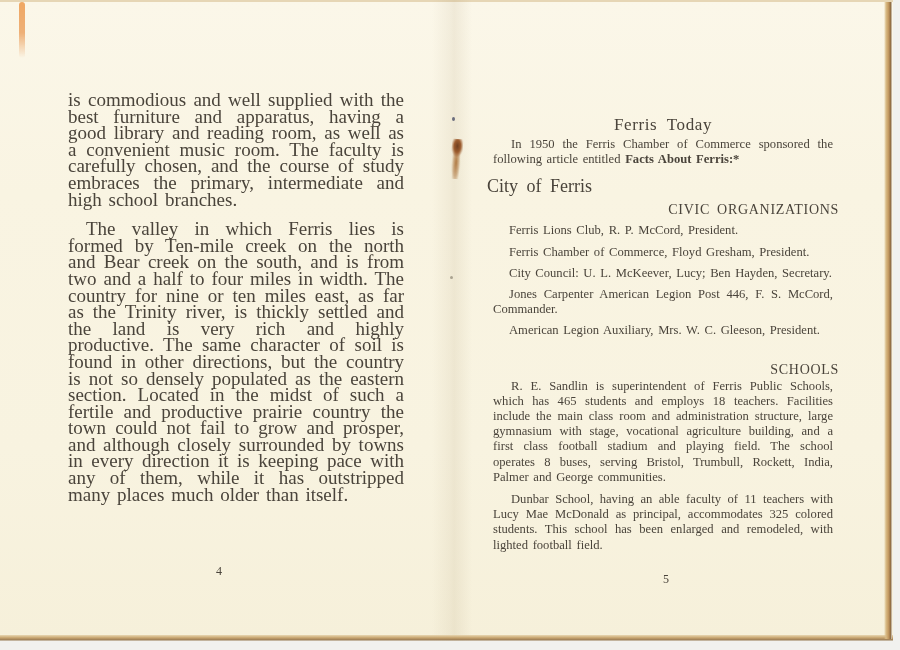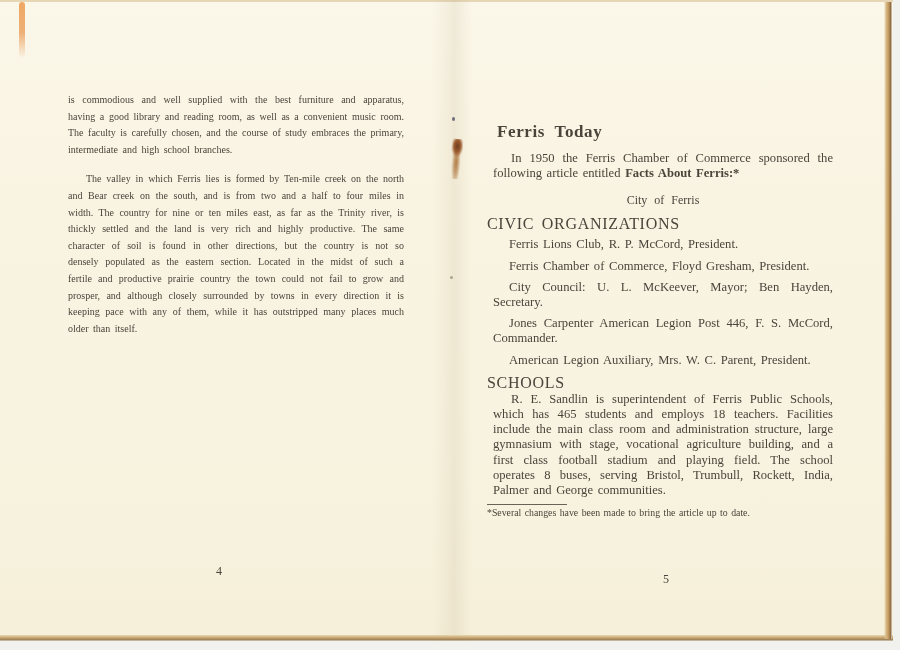--- a/index.html
+++ b/index.html
@@ -68,68 +68,67 @@
     position: absolute; left: 450px; top: 276px;
     width: 3px; height: 3px; border-radius: 50%;
     background: #8c8474; opacity: 0.7;
   }
   
   .ink { color: #4a443b; }
   .page-left-text {
     position: absolute;
     left: 68px; top: 92px;
     width: 336px;
-    font-size: 10px;
+    font-size: 19px;
     line-height: 16.6px;
     text-align: justify;
     word-spacing: 2px;
   }
   .page-left-text p { margin: 0; }
   .page-left-text p + p { margin-top: 13px; text-indent: 18px; }
 
   .page-right-text {
     position: absolute;
     left: 487px; top: 112px;
     width: 352px;
     font-size: 12.6px;
     line-height: 15.2px;
     text-align: justify;
     word-spacing: 1.5px;
   }
   .page-right-text p { margin: 6px; }
   .title {
     font-size: 17px;
     line-height: 19px;
-    text-align: left;
-    font-weight: 700;
+    text-align: center;
+    font-weight: 400;
     letter-spacing: 0.6px;
     word-spacing: 5px;
-    margin: 10px;
+    margin: 3px;
   }
   .intro { margin-top: 3px !important; text-indent: 18px; }
   .intro b { font-weight: 700; }
   .subhead {
-    font-size: 12px;
+    font-size: 18px;
     line-height: 15px;
-    text-align: center;
     font-weight: 400;
     word-spacing: 4px;
     margin: 12px 0 0 0;
   }
   .city-par { margin-top: 3px !important; text-indent: 18px; }
   .caps-head {
-    font-size: 16px;
+    font-size: 14px;
     line-height: 15px;
     font-weight: 400;
     letter-spacing: 0.7px;
     word-spacing: 3px;
     margin: 8px 0 1px 0;
-    text-align: left;
+    text-align: right;
   }
-  .caps-head.schools { margin-top: 7px; }
+  .caps-head.schools { margin-top: 23px; }
   .civic-item { text-indent: 16px; }
   .body-par { margin-top: 2px !important; text-indent: 18px; }
   .body-par.dunbar { margin-top: 7px !important; }
   .footnote {
     margin-top: 5px;
   }
   .footnote-rule {
     width: 80px; height: 1px;
     background: #6b6257;
     margin: 0 0 2px 0;
@@ -172,28 +171,25 @@
 
     <p class="intro"><span>In 1950 the Ferris Chamber of Commerce sponsored the following article entitled </span><b>Facts About Ferris:*</b></p>
 
     <h2 class="subhead ink">City of Ferris</h2>
 
 
     <h3 class="caps-head ink">CIVIC ORGANIZATIONS</h3>
 
     <p class="civic-item">Ferris Lions Club, R. P. McCord, President.</p>
     <p class="civic-item">Ferris Chamber of Commerce, Floyd Gresham, President.</p>
-    <p class="civic-item">City Council: U. L. McKeever, Mayor; Ben Hayden, Secretary.</p>
+    <p class="civic-item">City Council: U. L. McKeever, Lucy; Ben Hayden, Secretary.</p>
     <p class="civic-item">Jones Carpenter American Legion Post 446, F. S. McCord, Commander.</p>
-    <p class="civic-item">American Legion Auxiliary, Mrs. W. C. Parent, President.</p>
+    <p class="civic-item">American Legion Auxiliary, Mrs. W. C. Gleeson, President.</p>
 
     <h3 class="caps-head schools ink">SCHOOLS</h3>
 
     <p class="body-par">R. E. Sandlin is superintendent of Ferris Public Schools, which has 465 students and employs 18 teachers. Facilities include the main class room and administration structure, large gymnasium with stage, vocational agriculture building, and a first class football stadium and playing field. The school operates 8 buses, serving Bristol, Trumbull, Rockett, India, Palmer and George communities.</p>
+    <p class="body-par dunbar">Dunbar School, having an able faculty of 11 teachers with Lucy Mae McDonald as principal, accommodates 325 colored students. This school has been enlarged and remodeled, with lighted football field.</p>
 
-    <div class="footnote">
-      <div class="footnote-rule"></div>
-      <div class="footnote-text">*Several changes have been made to bring the article up to date.</div>
-    </div>
   </div>
   <div class="page-num right">5</div>
 
 </div>
 
 </body></html>

